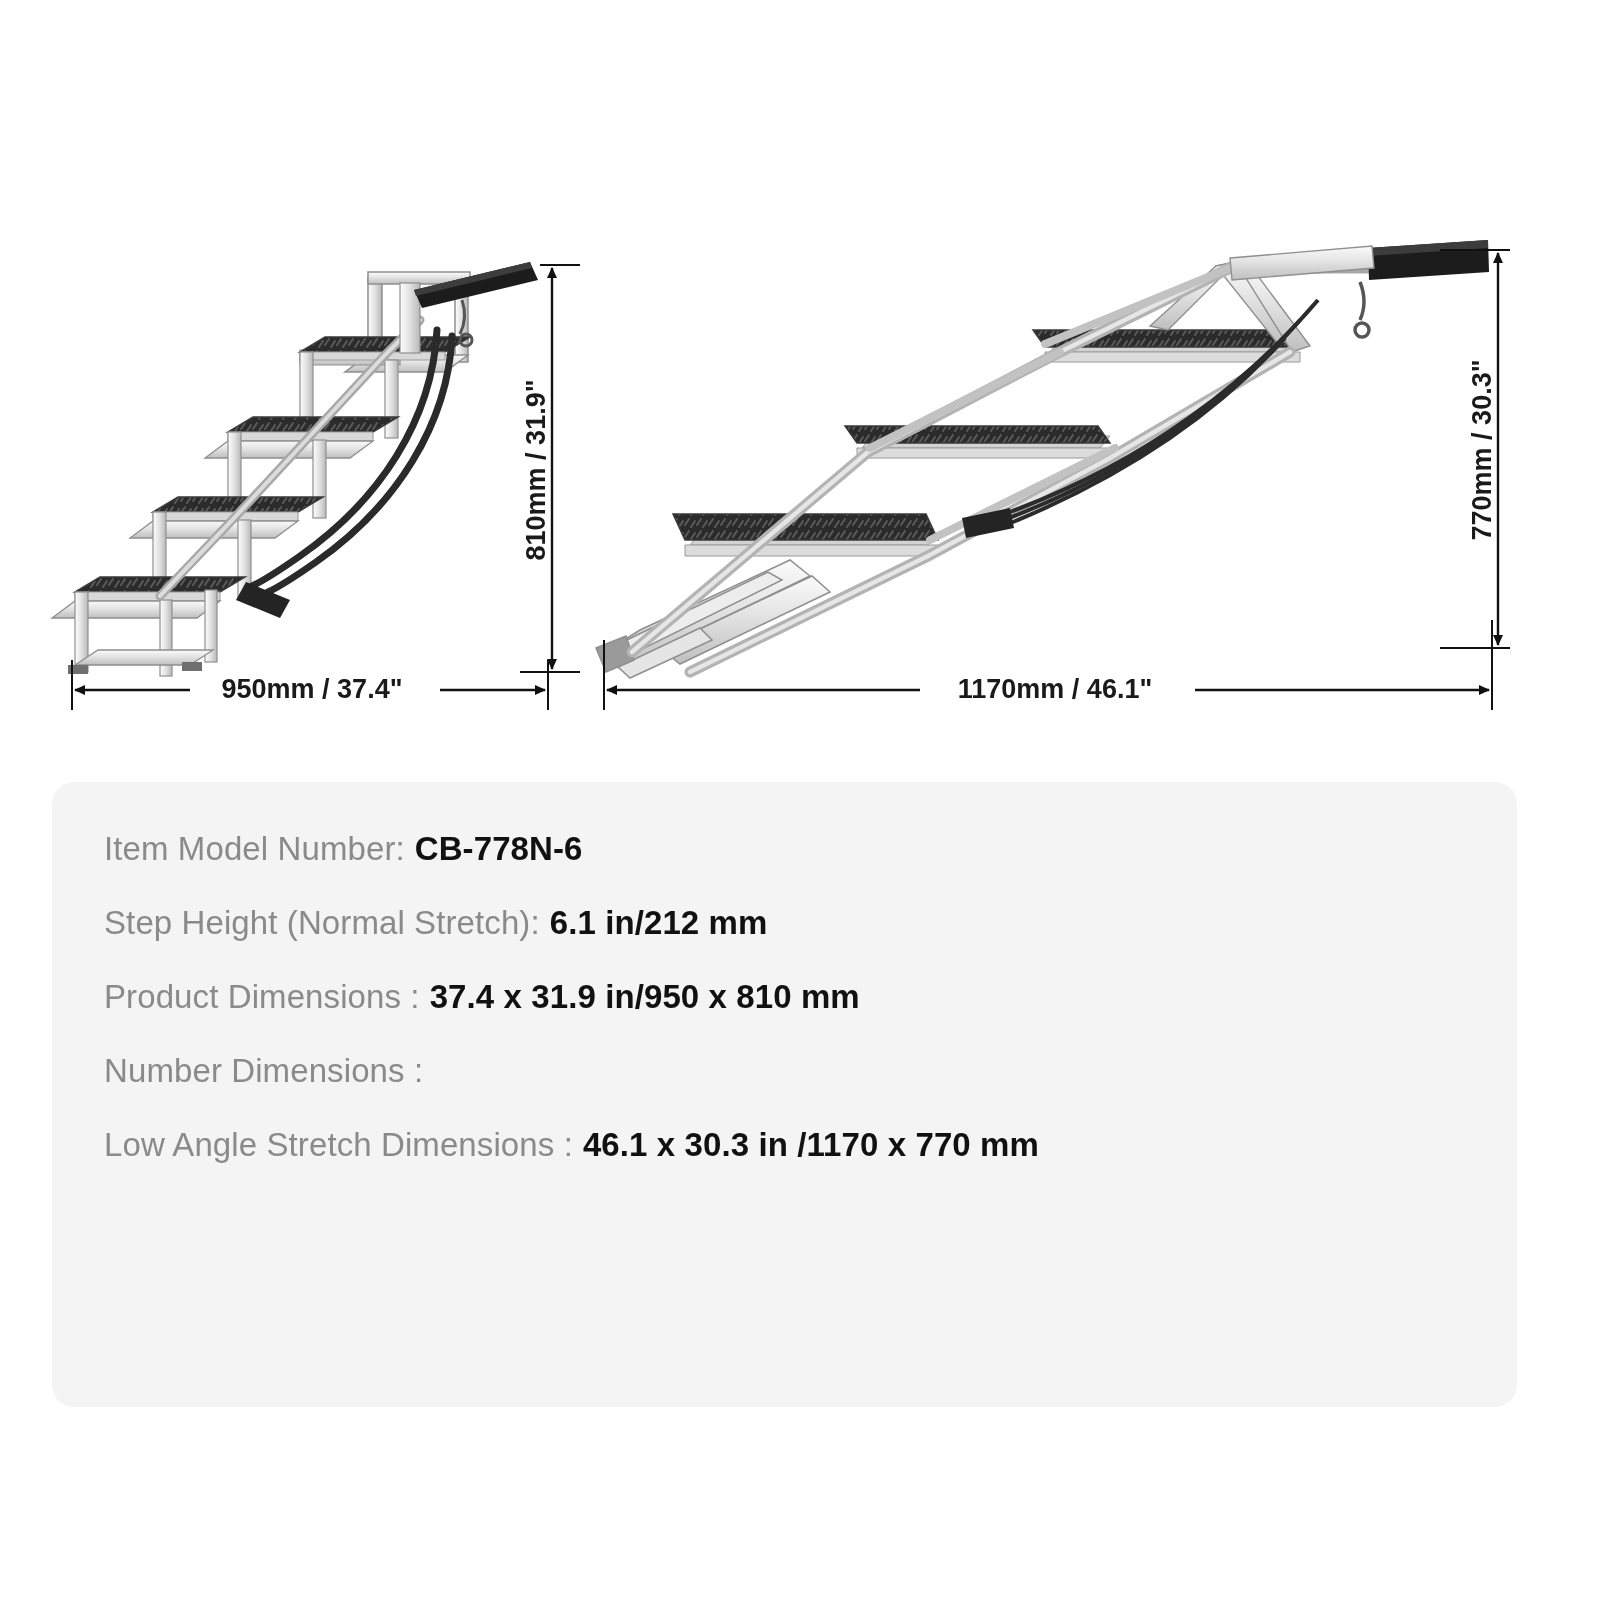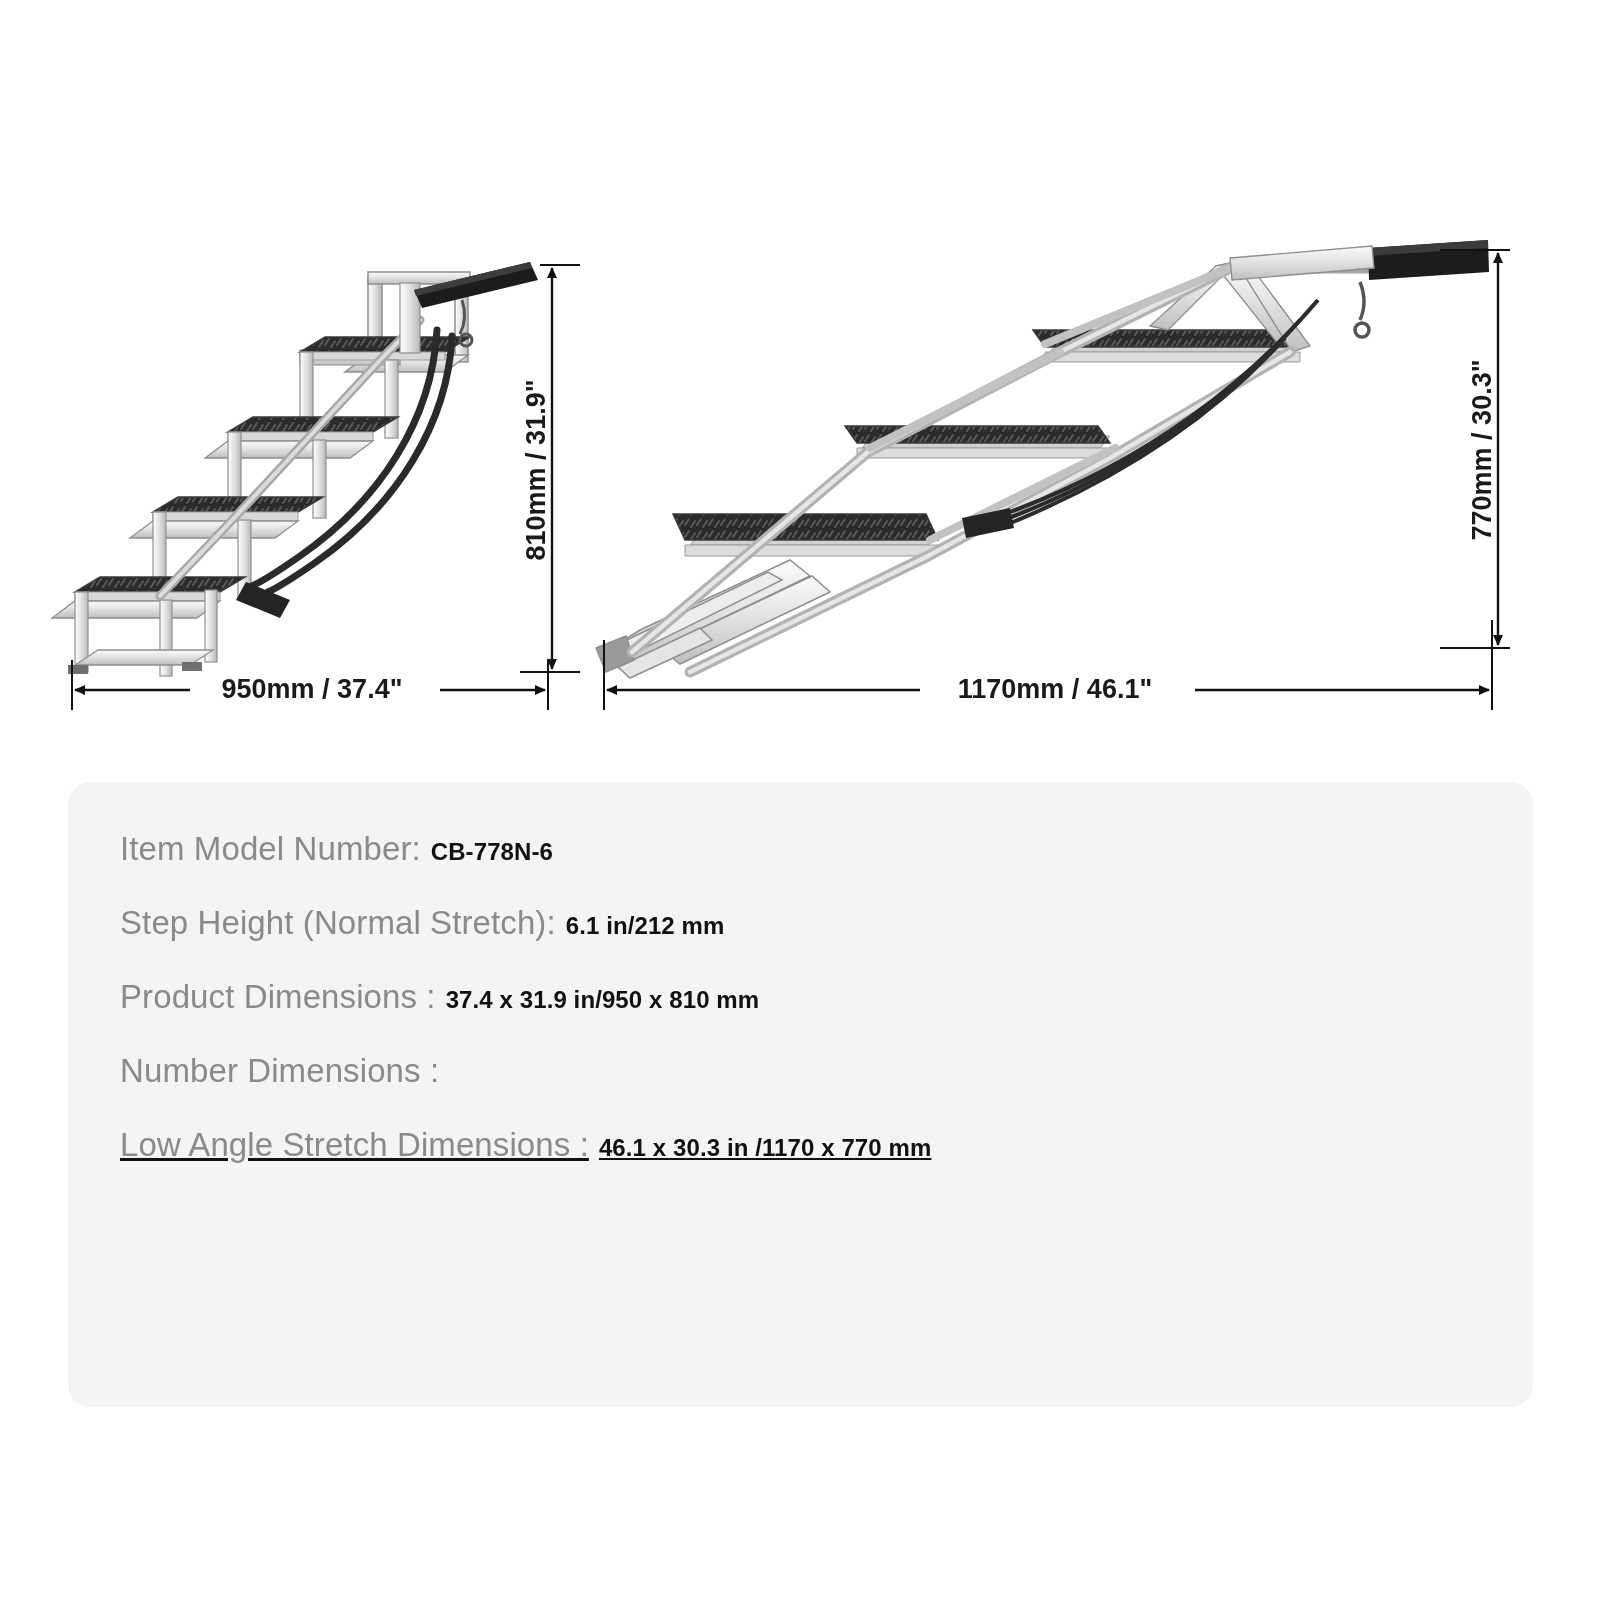--- a/index.html
+++ b/index.html
@@ -31,47 +31,46 @@
   .dim-label {
     font-family: "Liberation Sans", sans-serif;
     font-weight: bold;
     font-size: 27px;
     fill: #1a1a1a;
   }
 
   
   #spec-panel {
     position: absolute;
-    left: 68px;
+    left: 52px;
     top: 782px;
     width: 1465px;
     height: 625px;
     background: #f4f4f4;
     border-radius: 22px;
     box-sizing: border-box;
     padding: 48px 52px 20px 52px;
   }
   .spec-row {
     display: flex;
     align-items: baseline;
     margin-bottom: 36px;
     white-space: nowrap;
   }
   .spec-row:last-child {
     margin-bottom: 0;
-    text-decoration: underline;
   }
   .spec-label {
     font-size: 33px;
     color: #8a8a8a;
     font-weight: normal;
     letter-spacing: 0.1px;
   }
   .spec-value {
-    font-size: 24px;
+    font-size: 33px;
     color: #111111;
     font-weight: bold;
     margin-left: 10px;
     letter-spacing: 0.1px;
   }
 </style>
 </head>
 <body>
 
 <div id="diagram-area">

